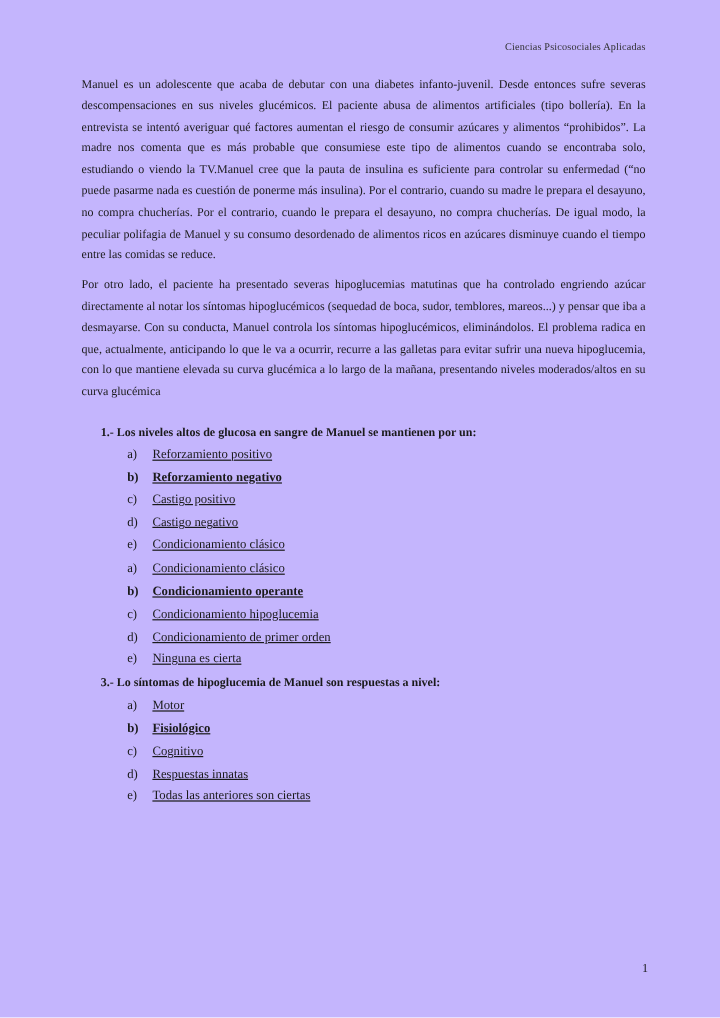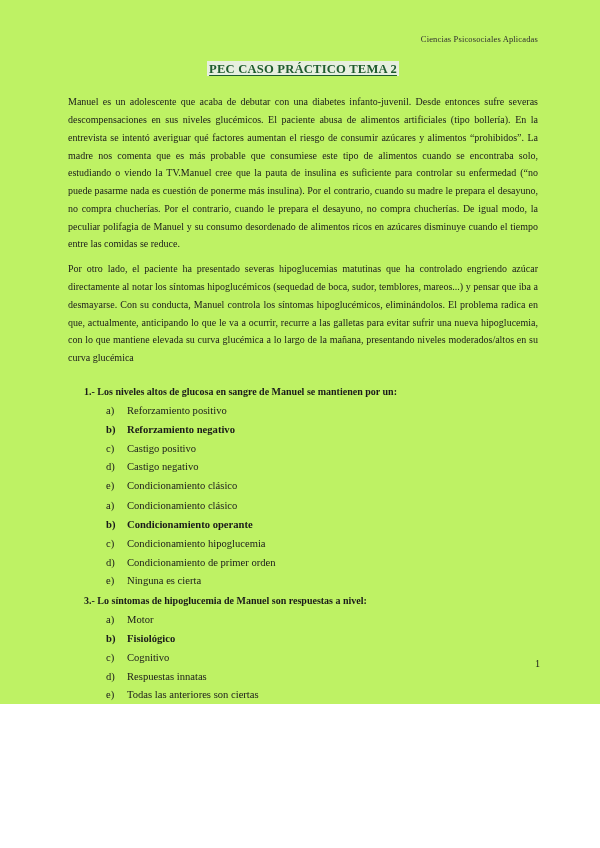--- a/index.html
+++ b/index.html
@@ -3,22 +3,22 @@
 <meta charset="utf-8">
 <style>
   html, body {
     margin: 0;
     padding: 0;
     background: #ffffff;
   }
   .page {
     position: relative;
     width: 600px;
-    height: 704px;
-    background: #bef264;
+    height: 848px;
+    background: #c4b5fd;
     font-family: "Liberation Serif", "DejaVu Serif", serif;
     color: #1a1a1a;
     box-sizing: border-box;
     overflow: hidden;
   }
   .running-head {
     position: absolute;
     top: 34px;
     right: 62px;
     font-size: 8.5px;
@@ -81,20 +81,21 @@
     display: flex;
     align-items: baseline;
   }
   ol.options li .marker {
     width: 21px;
     flex: 0 0 21px;
     white-space: nowrap;
   }
   ol.options li .opt-text {
     flex: 1 1 auto;
+    text-decoration: underline;
   }
   ol.options li.correct {
     font-weight: bold;
   }
   .page-number {
     position: absolute;
     bottom: 35px;
     right: 60px;
     font-size: 10.2px;
     color: #1a1a1a;
@@ -102,21 +103,20 @@
 </style>
 </head>
 <body>
 
 <div class="page">
 
   <div class="running-head">Ciencias Psicosociales Aplicadas</div>
 
   <div class="content">
 
-    <h1 class="doc-title"><span class="title-text">PEC CASO PRÁCTICO TEMA 2</span></h1>
 
     <p class="body-par">Manuel es un adolescente que acaba de debutar con una diabetes infanto-juvenil. Desde entonces sufre severas descompensaciones en sus niveles glucémicos. El paciente abusa de alimentos artificiales (tipo bollería). En la entrevista se intentó averiguar qué factores aumentan el riesgo de consumir azúcares y alimentos “prohibidos”. La madre nos comenta que es más probable que consumiese este tipo de alimentos cuando se encontraba solo, estudiando o viendo la TV.Manuel cree que la pauta de insulina es suficiente para controlar su enfermedad (“no puede pasarme nada es cuestión de ponerme más insulina). Por el contrario, cuando su madre le prepara el desayuno, no compra chucherías. Por el contrario, cuando le prepara el desayuno, no compra chucherías. De igual modo, la peculiar polifagia de Manuel y su consumo desordenado de alimentos ricos en azúcares disminuye cuando el tiempo entre las comidas se reduce.</p>
 
     <p class="body-par">Por otro lado, el paciente ha presentado severas hipoglucemias matutinas que ha controlado engriendo azúcar directamente al notar los síntomas hipoglucémicos (sequedad de boca, sudor, temblores, mareos...) y pensar que iba a desmayarse. Con su conducta, Manuel controla los síntomas hipoglucémicos, eliminándolos. El problema radica en que, actualmente, anticipando lo que le va a ocurrir, recurre a las galletas para evitar sufrir una nueva hipoglucemia, con lo que mantiene elevada su curva glucémica a lo largo de la mañana, presentando niveles moderados/altos en su curva glucémica</p>
 
     <div class="questions">
 
       <div class="question-block">
         <div class="question-stem">1.- Los niveles altos de glucosa en sangre de Manuel se mantienen por un:</div>
         <ol class="options">

